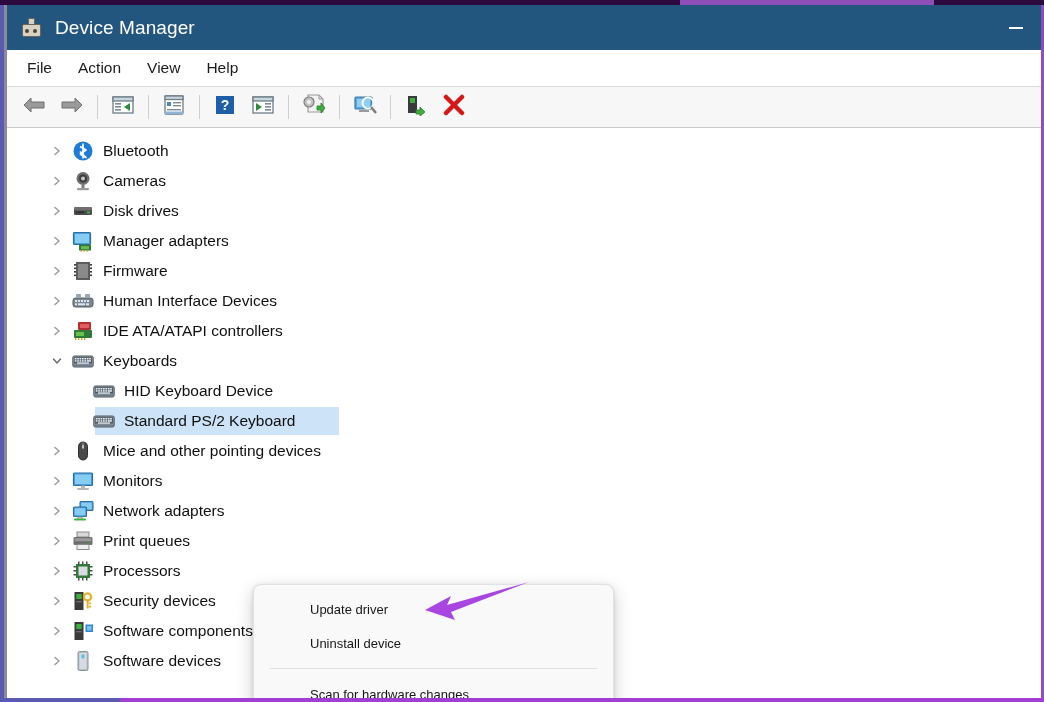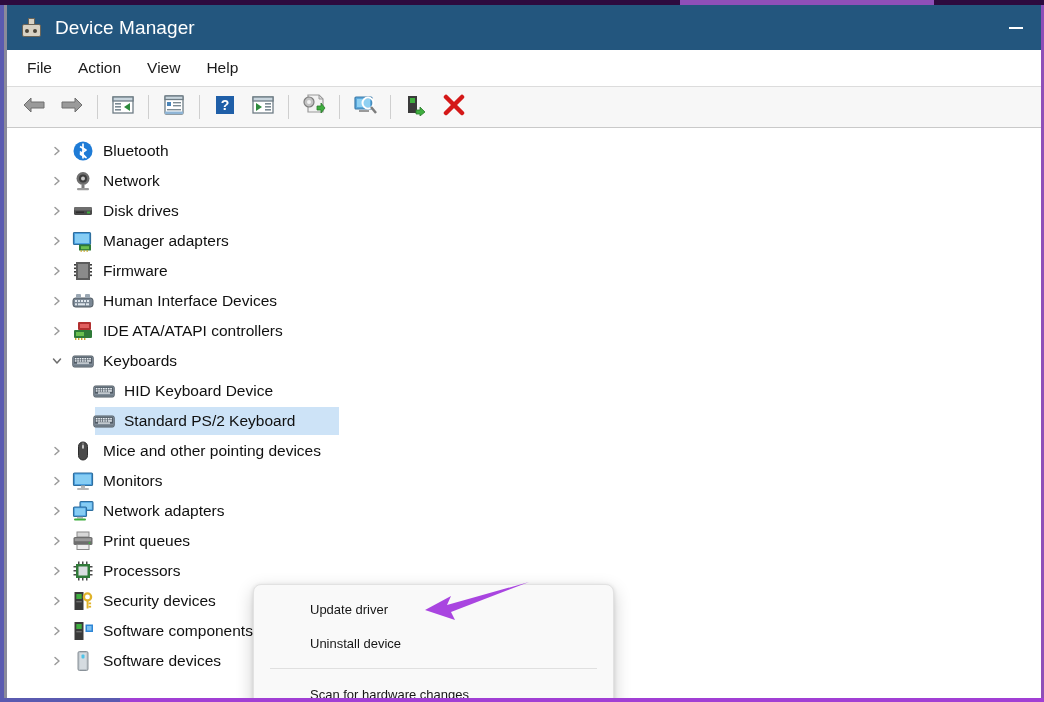--- a/index.html
+++ b/index.html
@@ -420,21 +420,21 @@
           </span>
           <span class="icon-wrap">
             <svg width="22" height="22" viewBox="0 0 22 22">
               <circle cx="11" cy="8.5" r="6.5" fill="#6e6e6e"></circle>
               <circle cx="11" cy="8.5" r="4" fill="#3d3d3d"></circle>
               <circle cx="11" cy="8.5" r="2" fill="#c8c8c8"></circle>
               <rect x="9.5" y="15" width="3" height="3.5" fill="#7b7b7b"></rect>
               <rect x="5" y="18" width="12" height="2.2" rx="1" fill="#9a9a9a"></rect>
             </svg>
           </span>
-          <span class="tree-label">Network</span>
+          <span class="tree-label">Cameras</span>
         </div>
         <div class="tree-row">
           <span class="chev">
             <svg width="12" height="12" viewBox="0 0 12 12">
               <polyline points="4,2.5 8,6 4,9.5" fill="none" stroke="#9a9a9a" stroke-width="1.5" stroke-linecap="round" stroke-linejoin="round"></polyline>
             </svg>
           </span>
           <span class="icon-wrap">
             <svg width="22" height="22" viewBox="0 0 22 22">
               <rect x="2" y="7" width="18" height="8" rx="1.5" fill="#4a4a4a"></rect>

